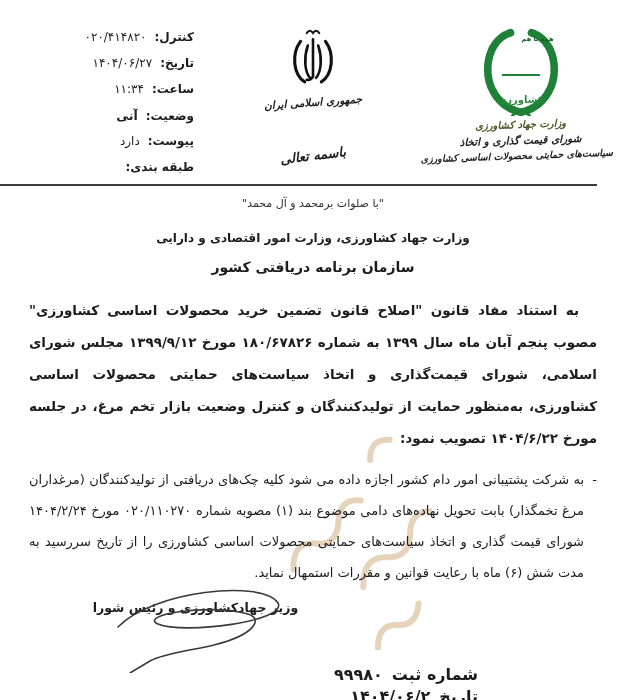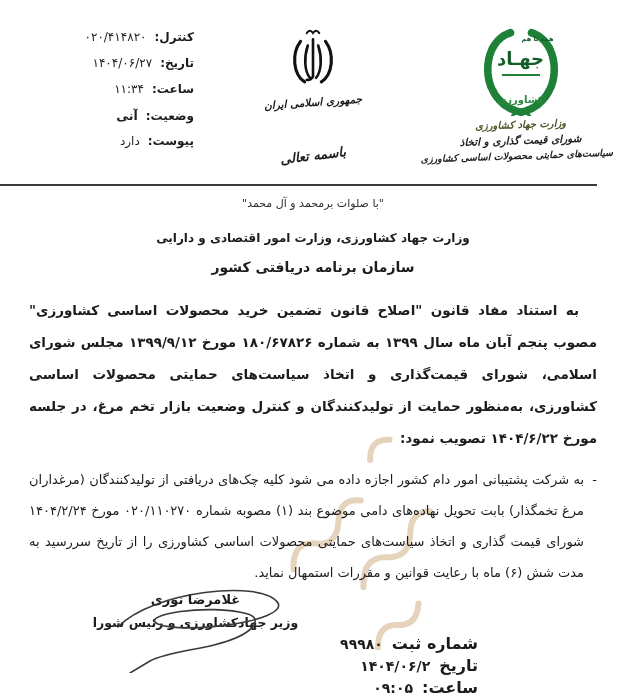--- a/index.html
+++ b/index.html
@@ -40,21 +40,21 @@
   .bullet .marker{position:absolute;right:0;top:0;}
   
   .sig-block{position:absolute;left:88px;top:592px;width:215px;text-align:center;}
   .sig-name{font-size:13px;font-weight:bold;}
   .sig-title{font-size:12.5px;font-weight:bold;margin-top:8px;}
   .sig-scribble{position:absolute;left:112px;top:583px;width:200px;height:90px;pointer-events:none;}
   
   .reg-block{position:absolute;left:328px;top:634px;width:150px;}
   .reg-row{display:flex;align-items:baseline;gap:9px;height:22px;font-weight:bold;}
   .reg-label{font-size:16px;white-space:nowrap;}
-  .reg-val{font-size:14px;white-space:nowrap;}
+  .reg-val{font-size:16px;white-space:nowrap;margin-top:31px;}
   
   .watermark{position:absolute;left:270px;top:400px;width:250px;height:250px;opacity:.5;pointer-events:none;}
 </style>
 </head>
 <body>
 
 <div class="page">
 
   <div class="hfields">
     <div class="hrow">
@@ -69,20 +69,24 @@
       <span class="hlabel">ساعت:</span>
       <span class="hval">۱۱:۳۴</span>
     </div>
     <div class="hrow">
       <span class="hlabel">وضعیت:</span>
       <span class="hval bold">آنی</span>
     </div>
     <div class="hrow">
       <span class="hlabel">پیوست:</span>
       <span class="hval">دارد</span>
+    </div>
+    <div class="hrow">
+      <span class="hlabel">طبقه بندی:</span>
+      <span class="hval"></span>
     </div>
   </div>
 
   <div class="emblem-wrap">
     <span>
       <svg width="52" height="64" viewBox="0 0 100 120" fill="none" stroke="#111" stroke-linecap="round">
 
         <path d="M38 12 q6 -9 12 0 q6 -9 12 0" stroke-width="4"></path>
 
         <path d="M26 28 C8 52 12 92 34 106" stroke-width="6"></path>
@@ -100,21 +104,20 @@
   <div class="basmala">باسمه تعالی</div>
 
   <div class="logo-col">
     <div class="wreath">
       <svg width="86" height="92" viewBox="0 0 90 96" fill="none" stroke="#1f8038" stroke-linecap="round">
         <path d="M34 9 C12 16 6 44 13 64 C19 80 31 89 44 92" stroke-width="8" stroke-dasharray="3.5 2.4"></path>
         <path d="M56 9 C78 16 84 44 77 64 C71 80 59 89 46 92" stroke-width="8" stroke-dasharray="3.5 2.4"></path>
         <path d="M40 92 L36 96 M50 92 L54 96" stroke-width="3"></path>
       </svg>
       <div class="t-top" style="color:#155d28;">همه با هم</div>
-      <div class="t-jahad" style="color:#155d28;">جهـاد</div>
       <div class="t-bar" style="background:#1f8038;"></div>
       <div class="t-kesh" style="color:#2a8a3e;">کشاورزی</div>
     </div>
     <div class="ministry-cal">وزارت جهاد کشاورزی</div>
     <div class="council-cal">شورای قیمت گذاری و اتخاذ</div>
     <div class="council-cal" style="font-size:9.5px;">سیاست‌های حمایتی محصولات اساسی کشاورزی</div>
   </div>
 
   <div class="rule"></div>
 
@@ -136,21 +139,20 @@
 
   <div class="bodytext">
     <p class="intro">به استناد مفاد قانون "اصلاح قانون تضمین خرید محصولات اساسی کشاورزی" مصوب پنجم آبان ماه سال ۱۳۹۹ به شماره ۱۸۰/۶۷۸۲۶ مورخ ۱۳۹۹/۹/۱۲ مجلس شورای اسلامی، شورای قیمت‌گذاری و اتخاذ سیاست‌های حمایتی محصولات اساسی کشاورزی، به‌منظور حمایت از تولیدکنندگان و کنترل وضعیت بازار تخم مرغ، در جلسه مورخ ۱۴۰۴/۶/۲۲ تصویب نمود:</p>
     <p class="bullet">
       <span class="marker">-</span>
       <span>به شرکت پشتیبانی امور دام کشور اجازه داده می شود کلیه چک‌های دریافتی از تولیدکنندگان (مرغداران مرغ تخمگذار) بابت تحویل نهاده‌های دامی موضوع بند (۱) مصوبه شماره ۰۲۰/۱۱۰۲۷۰ مورخ ۱۴۰۴/۲/۲۴ شورای قیمت گذاری و اتخاذ سیاست‌های حمایتی محصولات اساسی کشاورزی را از تاریخ سررسید به مدت شش (۶) ماه با رعایت قوانین و مقررات استمهال نماید.</span>
     </p>
   </div>
 
   <div class="sig-block">
-    <div class="sig-name">غلامرضا نوری</div>
     <div class="sig-title">وزیر جهادکشاورزی و رئیس شورا</div>
   </div>
   <div class="sig-scribble">
     <svg width="200" height="90" viewBox="0 0 200 90" fill="none" stroke="#3a3a3a" stroke-width="1.6" stroke-linecap="round">
       <path d="M6 44 C40 8 150 -4 166 20 C176 38 72 52 46 41 C26 32 96 20 136 31 C152 36 142 52 102 62 C82 67 52 70 38 78 L18 90"></path>
     </svg>
   </div>
 
   <div class="reg-block">
     <div class="reg-row">

